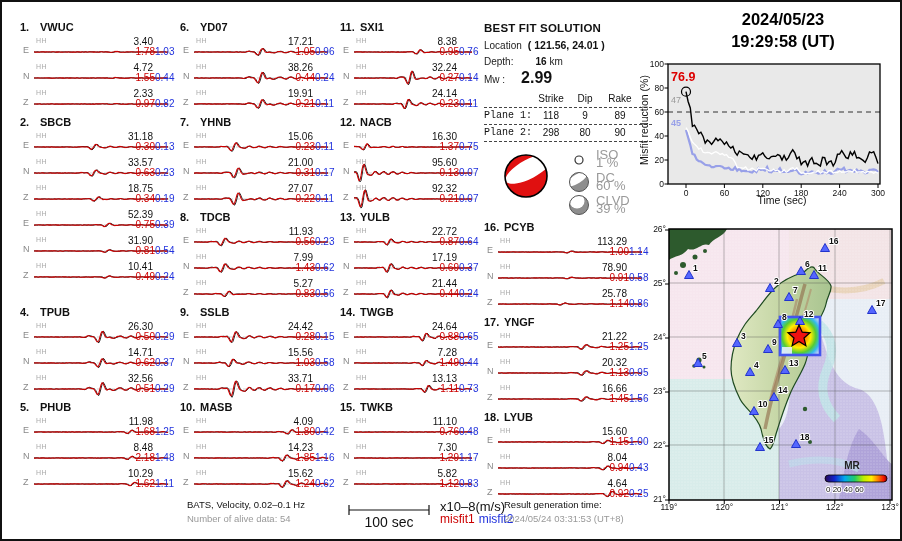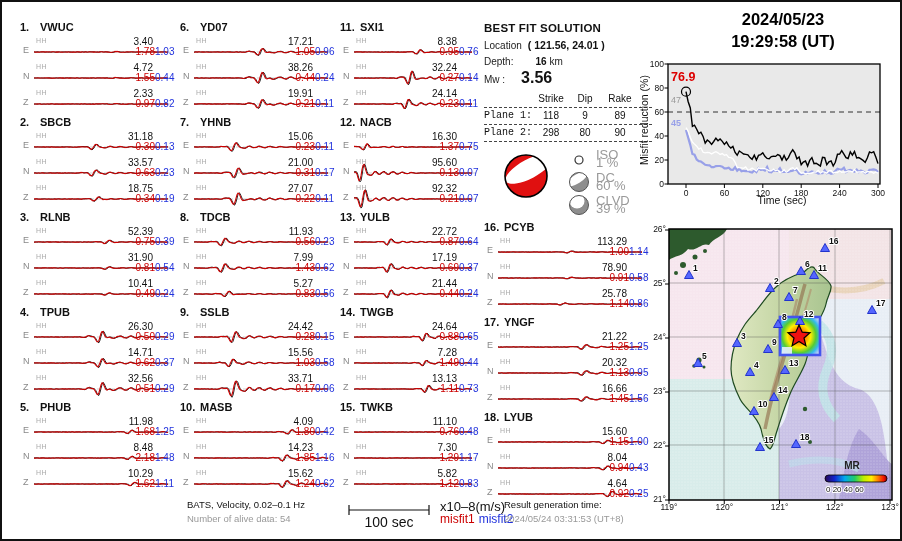--- a/index.html
+++ b/index.html
@@ -140,21 +140,20 @@
             <path d="M0,10.1L1,10.2L2,10.0L3,9.9L4,10.0L5,10.0L6,10.2L7,10.1L8,9.9L9,9.9L10,9.8L11,9.9L12,9.9L13,10.1L14,10.2L15,9.9L16,10.2L17,10.0L18,10.1L19,10.0L20,9.8L21,9.9L22,10.1L23,10.2L24,9.8L25,9.9L26,9.8L27,9.9L28,10.1L29,10.0L30,10.0L31,9.9L32,10.1L33,10.1L34,9.8L35,10.2L36,10.2L37,10.1L38,9.9L39,9.9L40,10.2L41,10.1L42,10.2L43,10.1L44,10.1L45,9.9L46,9.9L47,10.3L48,10.2L49,9.9L50,10.0L51,9.7L52,9.7L53,9.9L54,9.6L55,9.7L56,9.6L57,9.9L58,10.3L59,11.5L60,12.2L61,12.2L62,11.2L63,10.1L64,8.5L65,7.7L66,7.9L67,8.6L68,9.6L69,10.1L70,10.3L71,10.6L72,10.5L73,10.4L74,10.4L75,10.3L76,10.0L77,9.6L78,9.6L79,9.8L80,10.2L81,10.1L82,10.2L83,10.3L84,10.0L85,10.0L86,9.6L87,9.5L88,9.9L89,9.9L90,10.3L91,10.2L92,10.3L93,10.2L94,10.0L95,9.9L96,9.6L97,9.9L98,9.9L99,9.7L100,9.9L101,10.2L102,10.2L103,10.4L104,10.1L105,10.2L106,10.1L107,9.9L108,9.9L109,10.0L110,9.8L111,10.2L112,10.3L113,10.1L114,10.2L115,10.0L116,9.8L117,10.1L118,9.8L119,10.0L120,9.9L121,9.9L122,9.9L123,10.1L124,10.2L125,10.2L126,10.2L127,10.0L128,9.8L129,10.0L130,10.0L131,9.8L132,10.2L133,10.0L134,10.0" fill="none" stroke="#111111" stroke-width="0.9"></path>
             <path d="M0,10.0L1,9.8L2,9.9L3,9.9L4,10.2L5,10.1L6,10.0L7,10.1L8,10.0L9,10.2L10,10.0L11,10.0L12,10.1L13,10.2L14,9.9L15,10.0L16,10.1L17,10.2L18,10.1L19,10.2L20,10.1L21,9.9L22,10.2L23,9.9L24,10.0L25,9.9L26,10.1L27,10.2L28,10.1L29,10.2L30,9.9L31,9.9L32,10.0L33,10.2L34,10.1L35,9.8L36,9.9L37,10.1L38,9.9L39,10.0L40,10.1L41,9.8L42,10.0L43,9.9L44,9.9L45,10.1L46,10.2L47,9.9L48,10.1L49,9.7L50,9.7L51,9.9L52,9.8L53,9.8L54,9.8L55,9.5L56,9.9L57,10.4L58,11.3L59,11.9L60,11.8L61,11.2L62,10.1L63,8.8L64,8.1L65,8.0L66,8.8L67,9.4L68,10.0L69,10.6L70,10.4L71,10.4L72,10.4L73,10.6L74,10.3L75,10.0L76,9.7L77,9.6L78,9.9L79,10.1L80,10.3L81,10.3L82,10.3L83,10.0L84,9.7L85,9.9L86,9.5L87,9.5L88,10.0L89,10.0L90,10.4L91,10.4L92,10.2L93,10.1L94,9.9L95,9.7L96,9.9L97,9.8L98,9.8L99,9.9L100,10.1L101,10.1L102,10.1L103,10.1L104,10.3L105,10.1L106,9.8L107,9.9L108,9.7L109,9.8L110,10.0L111,10.3L112,10.3L113,10.3L114,10.2L115,10.2L116,9.9L117,9.7L118,10.1L119,10.1L120,9.8L121,9.9L122,10.1L123,10.2L124,9.9L125,9.9L126,9.8L127,10.0L128,10.1L129,9.9L130,10.1L131,10.0L132,10.0L133,9.8L134,9.8" fill="none" stroke="#cc0000" stroke-width="1.1"></path>
           </svg>
           <div class="nums">
             <div class="amp-line"><span>18.75</span></div>
             <div><span class="m1">0.34</span><span class="m2">0.19</span></div>
           </div>
         </div>
       </div>
       <div class="station">
-        <div class="st-head"><span class="snum">3.</span><span>RLNB</span></div>
         <div class="trace-row">
           <span class="comp">E</span>
           <span class="chan">HH</span>
           <svg class="trace" width="142" height="20">
             <line x1="0" y1="10" x2="140" y2="10" stroke="#bbb" stroke-width="0.7" stroke-dasharray="4,3"></line>
             <path d="M0,10.1L1,10.2L2,9.8L3,10.2L4,10.0L5,10.0L6,9.8L7,9.8L8,10.2L9,10.2L10,10.0L11,10.0L12,9.9L13,9.9L14,9.8L15,10.0L16,9.9L17,9.9L18,10.1L19,9.9L20,10.0L21,10.0L22,9.8L23,10.1L24,10.1L25,10.2L26,10.2L27,10.1L28,9.8L29,9.8L30,10.2L31,10.1L32,10.1L33,10.2L34,10.2L35,10.0L36,10.1L37,10.1L38,10.0L39,9.8L40,10.0L41,10.1L42,10.1L43,9.9L44,10.0L45,10.0L46,9.9L47,9.9L48,10.2L49,10.2L50,9.9L51,10.0L52,10.0L53,10.2L54,10.0L55,10.0L56,10.1L57,9.9L58,10.0L59,10.2L60,10.1L61,9.8L62,9.7L63,9.6L64,9.9L65,9.7L66,9.8L67,9.6L68,10.1L69,10.5L70,11.3L71,11.7L72,11.4L73,10.9L74,9.6L75,8.7L76,8.4L77,8.4L78,9.0L79,9.8L80,10.3L81,10.4L82,10.3L83,10.5L84,10.2L85,10.0L86,10.1L87,9.8L88,9.8L89,10.0L90,9.9L91,10.1L92,10.2L93,10.1L94,10.2L95,9.8L96,9.7L97,9.7L98,9.8L99,9.8L100,10.1L101,10.0L102,10.1L103,10.2L104,10.1L105,10.0L106,10.1L107,9.7L108,9.8L109,9.7L110,10.0L111,10.2L112,10.2L113,10.2L114,10.3L115,10.2L116,9.8L117,10.1L118,9.7L119,9.6L120,9.9L121,10.1L122,9.9L123,10.0L124,10.2L125,10.1L126,10.0L127,10.0L128,10.1L129,9.8L130,10.1L131,10.1L132,10.2L133,9.9L134,10.1" fill="none" stroke="#111111" stroke-width="0.9"></path>
             <path d="M0,10.0L1,10.1L2,10.0L3,10.0L4,9.8L5,9.8L6,10.1L7,10.0L8,10.0L9,9.9L10,10.1L11,10.2L12,10.0L13,9.9L14,9.9L15,10.1L16,9.9L17,10.1L18,10.0L19,9.9L20,10.0L21,9.9L22,9.9L23,10.1L24,9.9L25,10.1L26,10.0L27,9.8L28,10.0L29,10.0L30,9.9L31,9.8L32,10.1L33,9.9L34,9.9L35,10.0L36,10.1L37,10.0L38,10.0L39,10.1L40,10.1L41,10.1L42,10.0L43,10.1L44,10.0L45,10.1L46,10.0L47,10.0L48,10.2L49,10.1L50,9.8L51,10.0L52,10.0L53,10.1L54,9.9L55,9.8L56,10.2L57,10.0L58,10.2L59,9.8L60,9.8L61,9.8L62,9.6L63,9.9L64,9.8L65,10.0L66,9.7L67,10.2L68,10.2L69,11.1L70,11.6L71,11.5L72,10.5L73,9.8L74,8.7L75,8.3L76,8.4L77,9.2L78,9.8L79,10.0L80,10.5L81,10.6L82,10.3L83,10.4L84,10.5L85,10.0L86,9.8L87,10.0L88,10.0L89,9.9L90,10.1L91,10.3L92,10.1L93,10.2L94,9.9L95,9.8L96,10.0L97,9.6L98,10.0L99,10.1L100,10.2L101,10.2L102,10.1L103,10.1L104,9.9L105,10.1L106,9.6L107,9.6L108,9.7L109,10.0L110,10.2L111,10.0L112,10.2L113,10.0L114,10.0L115,9.8L116,10.1L117,10.0L118,9.6L119,10.0L120,10.1L121,10.3L122,10.0L123,9.9L124,10.2L125,9.9L126,9.8L127,9.9L128,9.9L129,10.0L130,10.1L131,9.9L132,10.2L133,10.1L134,10.1" fill="none" stroke="#cc0000" stroke-width="1.1"></path>
           </svg>
           <div class="nums">
             <div class="amp-line"><span>52.39</span></div>
@@ -700,21 +699,21 @@
   <div class="col" id="col4">
     <div id="panel">
       <div class="p-title">BEST FIT SOLUTION</div>
       <div class="p-row">
         <span class="p-lab">Location</span><span class="loc-val">( 121.56,  24.01 )</span>
       </div>
       <div class="p-row">
         <span class="p-lab">Depth:</span><span class="depth-val">16</span><span class="depth-unit">km</span>
       </div>
       <div class="p-row mw-row">
-        <span class="p-lab">Mw :</span><span class="mw-val">3.56</span>
+        <span class="p-lab">Mw :</span><span class="mw-val">2.99</span>
       </div>
       <div class="t-head">
         <span class="t-lab"></span>
         <span class="t-c">Strike</span>
         <span class="t-c dip">Dip</span>
         <span class="t-c rake">Rake</span>
       </div>
       <div class="t-row">
         <span class="t-lab">Plane 1:</span>
         <span class="t-c">118</span>

